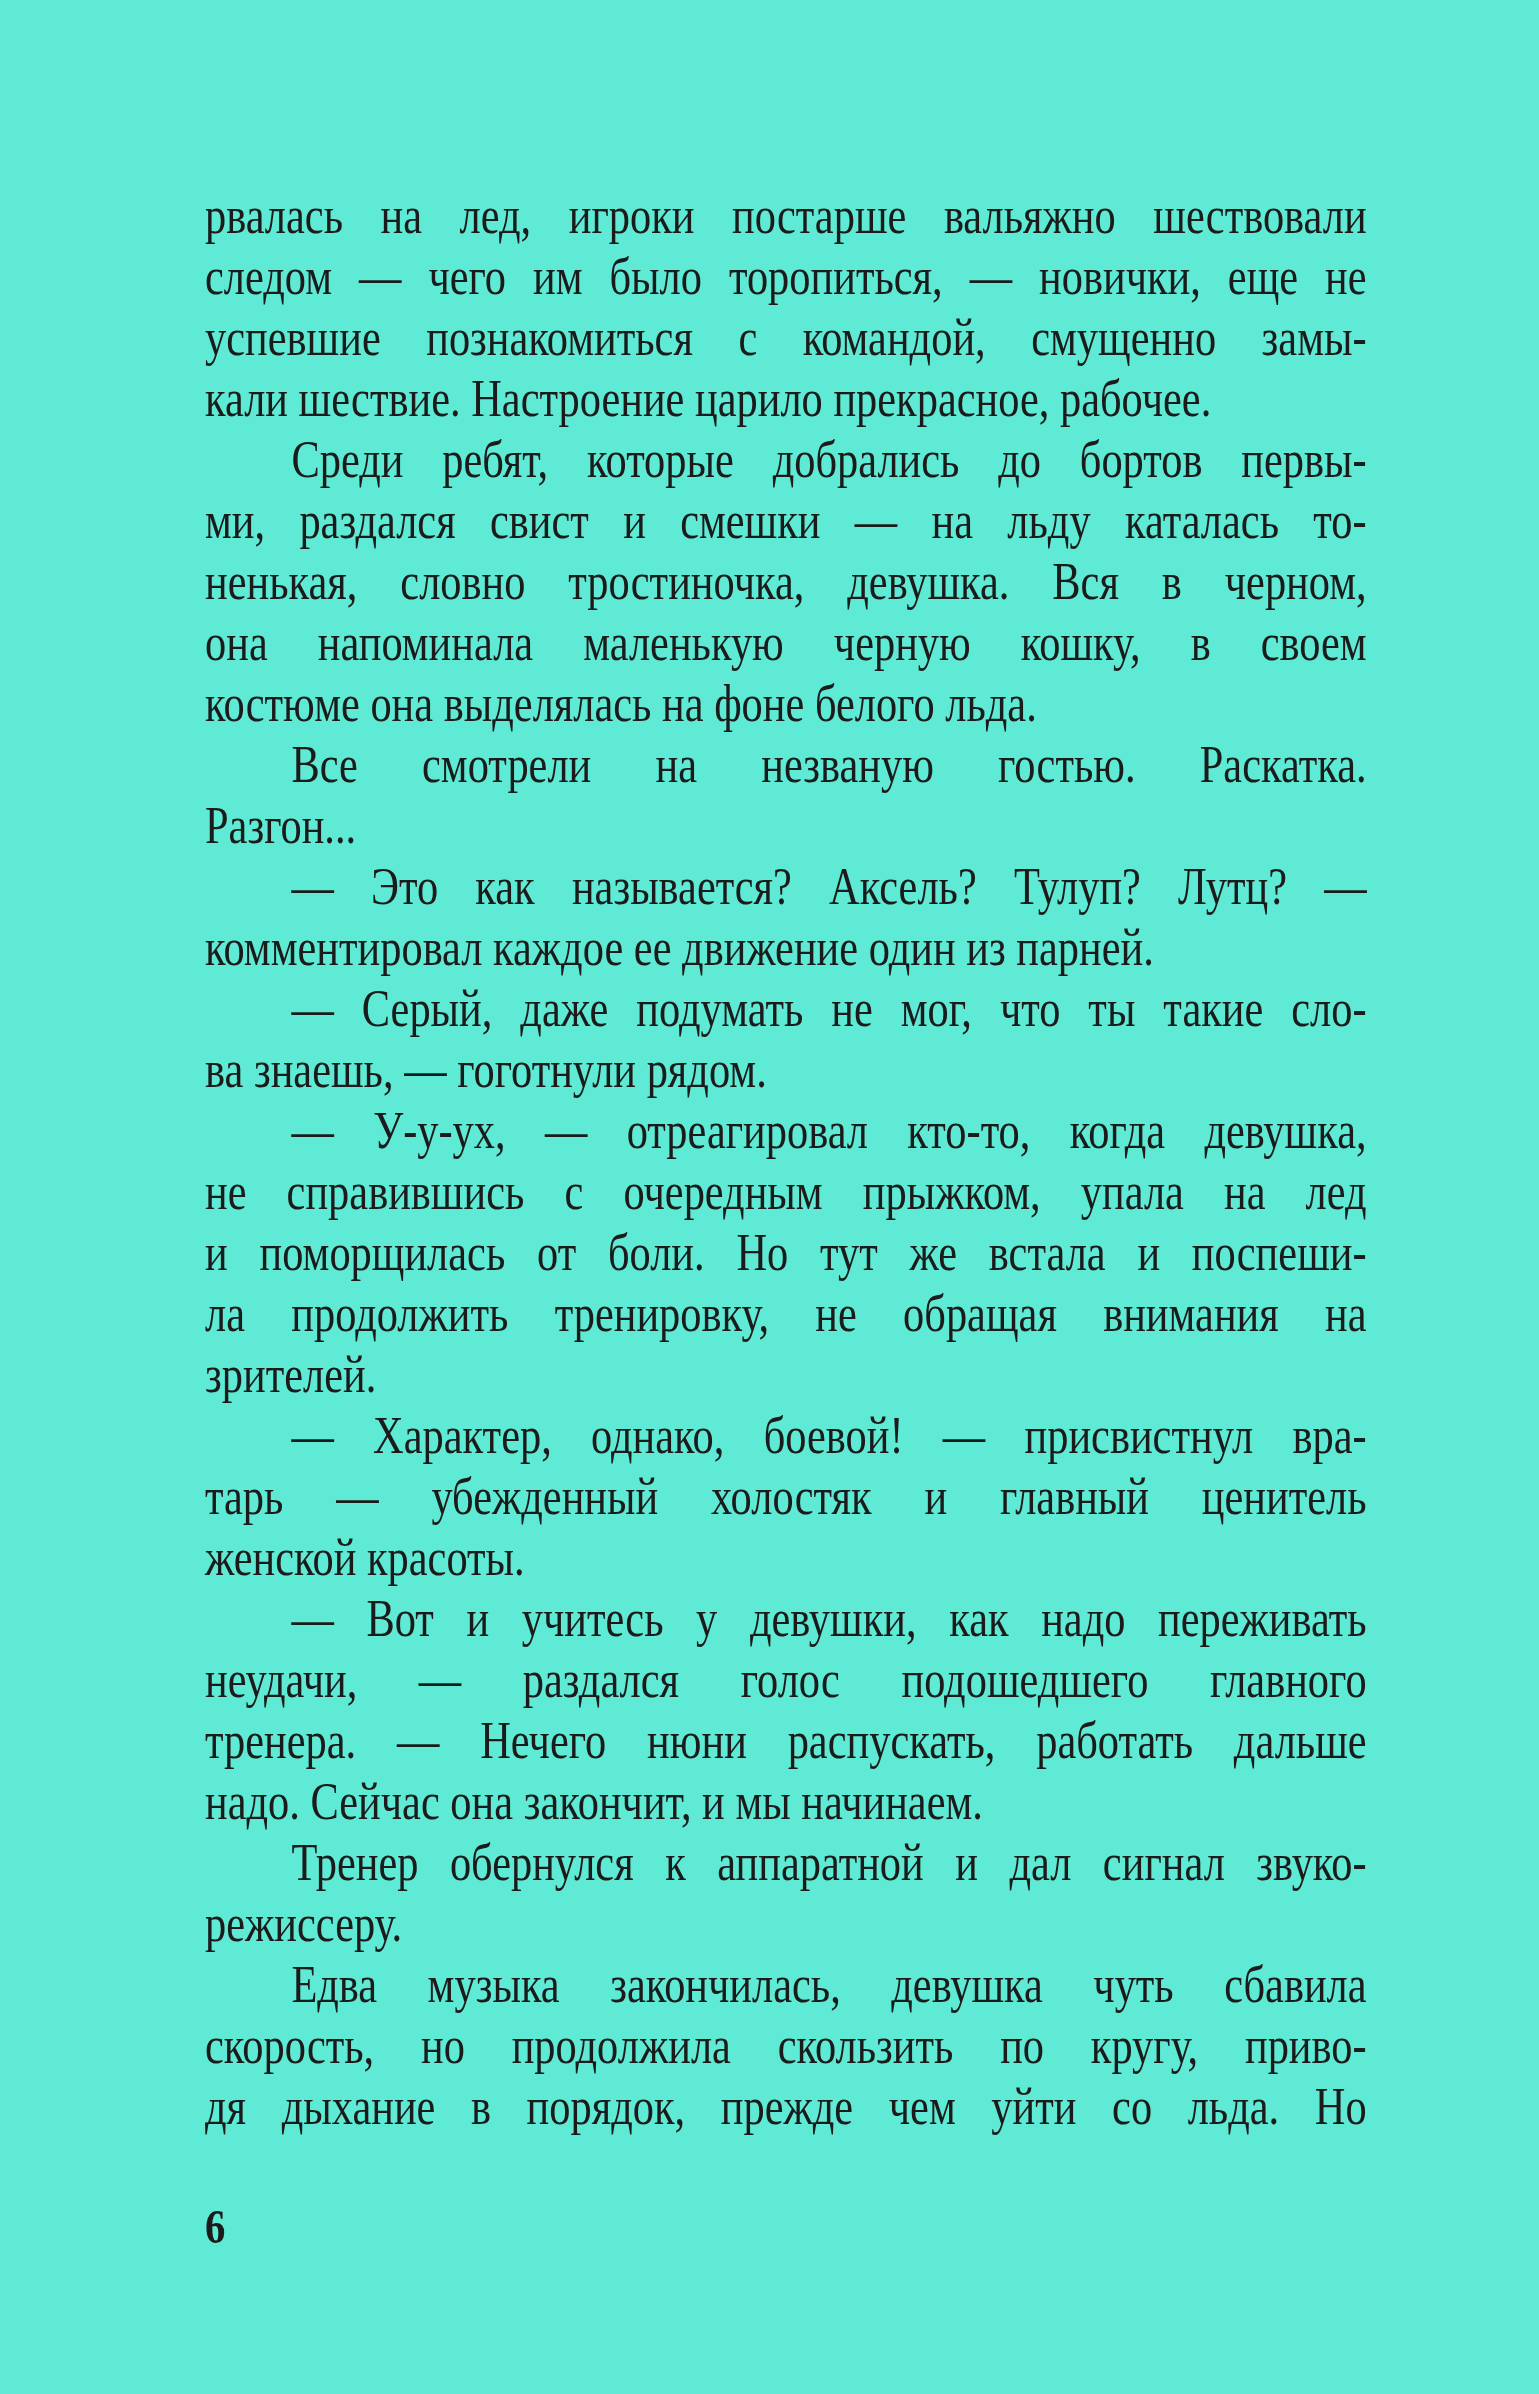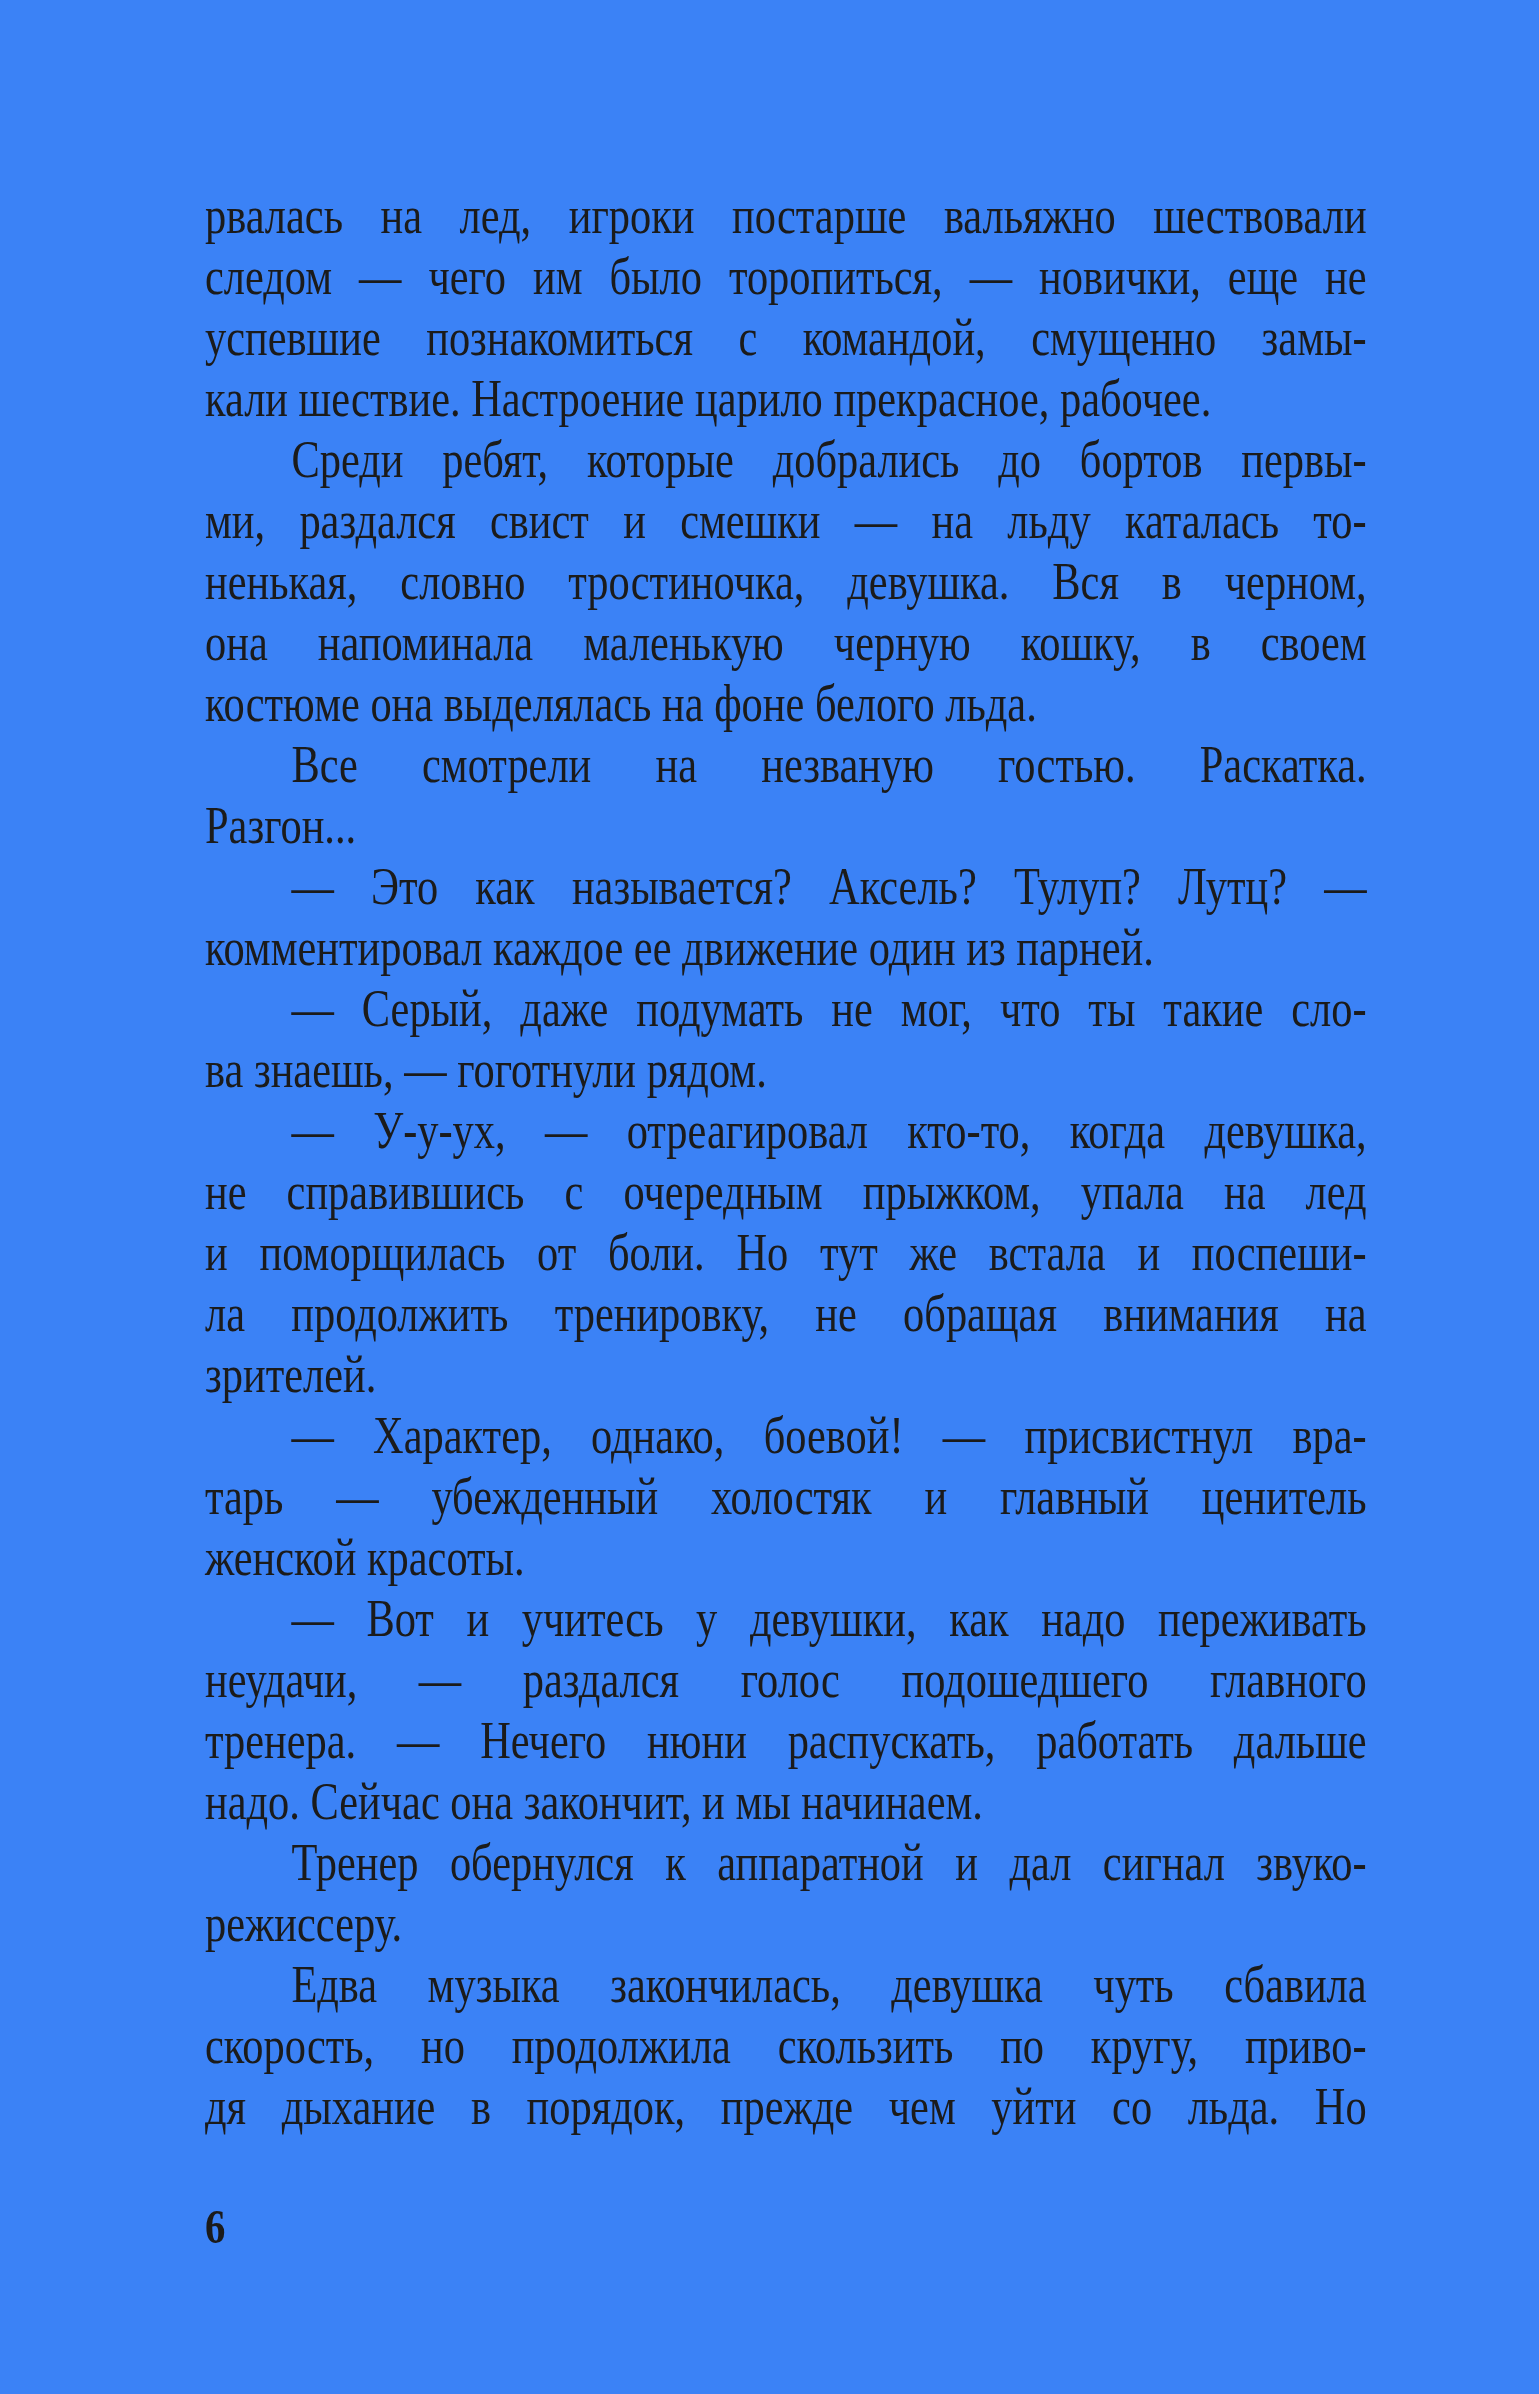--- a/index.html
+++ b/index.html
@@ -4,21 +4,21 @@
 <style>
   html, body {
     margin: 0;
     padding: 0;
     background: #ffffff;
   }
   .page {
     position: relative;
     width: 1539px;
     height: 2394px;
-    background: #3b82f6;
+    background: #5eead4;
     overflow: hidden;
   }
   .textblock {
     position: absolute;
     left: 205px;
     top: 185px;
     width: 1452px;               
     transform: scaleX(0.8);     
     transform-origin: 0 0;
     font-family: "Liberation Serif", serif;

